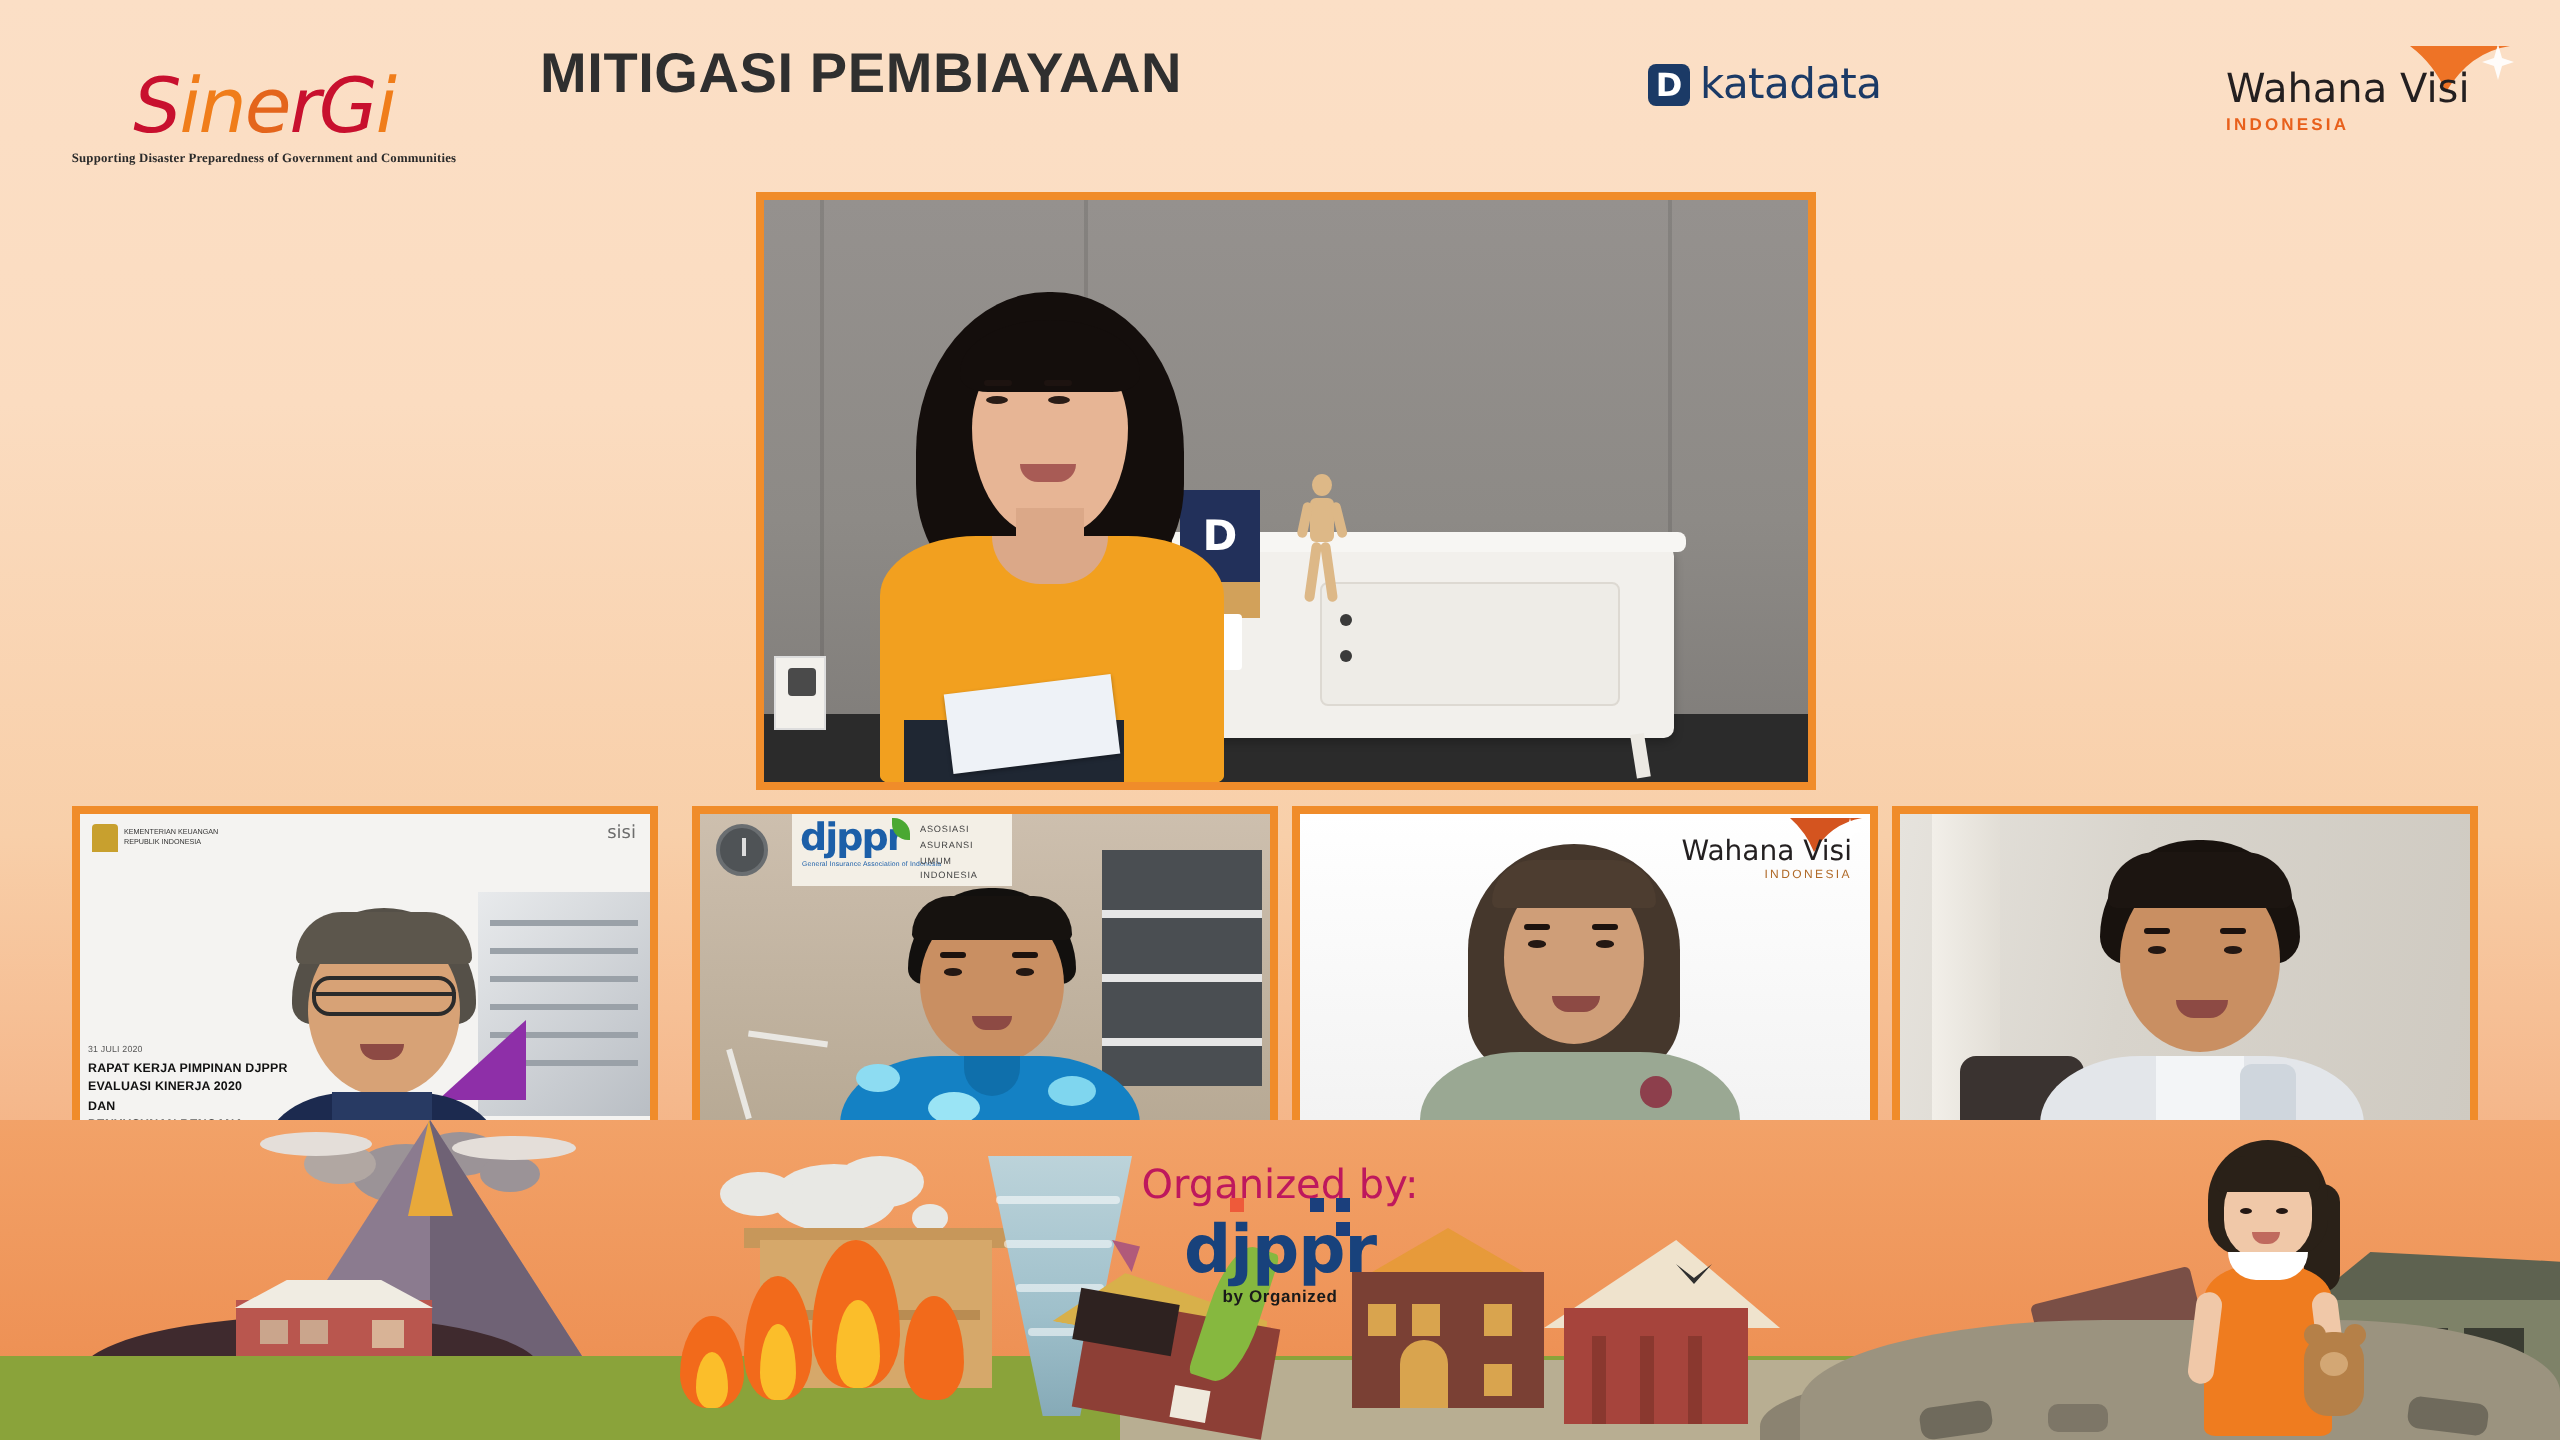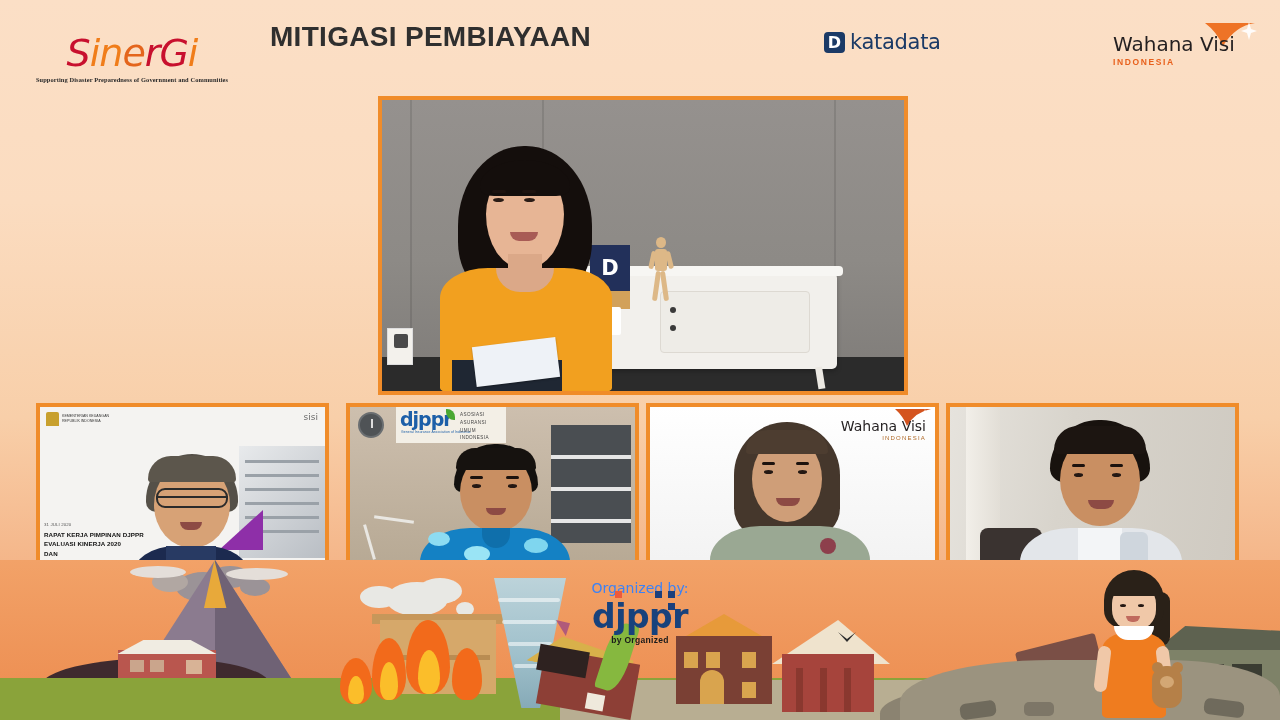--- a/index.html
+++ b/index.html
@@ -161,21 +161,21 @@
 
   
   .t4-bg { position:absolute; inset:0; background:linear-gradient(100deg,#e6e3dd 0%,#d8d4cc 40%,#cfcac1 100%); }
   .t4-wall { position:absolute; left:16px; top:0; bottom:0; width:34px;
     background:linear-gradient(90deg,#f2efe9,#e2ded6); }
   .t4-chair { position:absolute; left:30px; bottom:0; width:62px; height:44px;
     background:#3a3330; border-radius:8px 8px 0 0; }
 
   
   .organized { position:absolute; left:0; right:0; top:580px; text-align:center; z-index:6; }
-  .org-label { font-size:14px; color:#3b82f6; font-family:"DejaVu Sans", sans-serif; }
+  .org-label { font-size:20px; color:#be185d; font-family:"DejaVu Sans", sans-serif; }
   .sisi-logo { position:relative; display:inline-block; margin-top:4px; }
   .sisi-word { font-size:33px; font-weight:bold; color:#18427c;
     font-family:"DejaVu Sans", sans-serif; letter-spacing:-.5px; line-height:1; }
   .sisi-dot { position:absolute; width:7px; height:7px; }
   .sisi-by { font-size:8.5px; font-weight:bold; color:#1a1a1a; margin-top:2px; letter-spacing:.3px; }
 
   
   .illus { position:absolute; left:0; bottom:0; width:1280px; height:160px; overflow:hidden; }
   .sky { position:absolute; inset:0; background:linear-gradient(180deg,#f2a268 0%,#ee9256 70%,#ea8a4e 100%); }
   .ground { position:absolute; left:0; bottom:0; width:1280px; height:42px; background:#8aa33a; }

